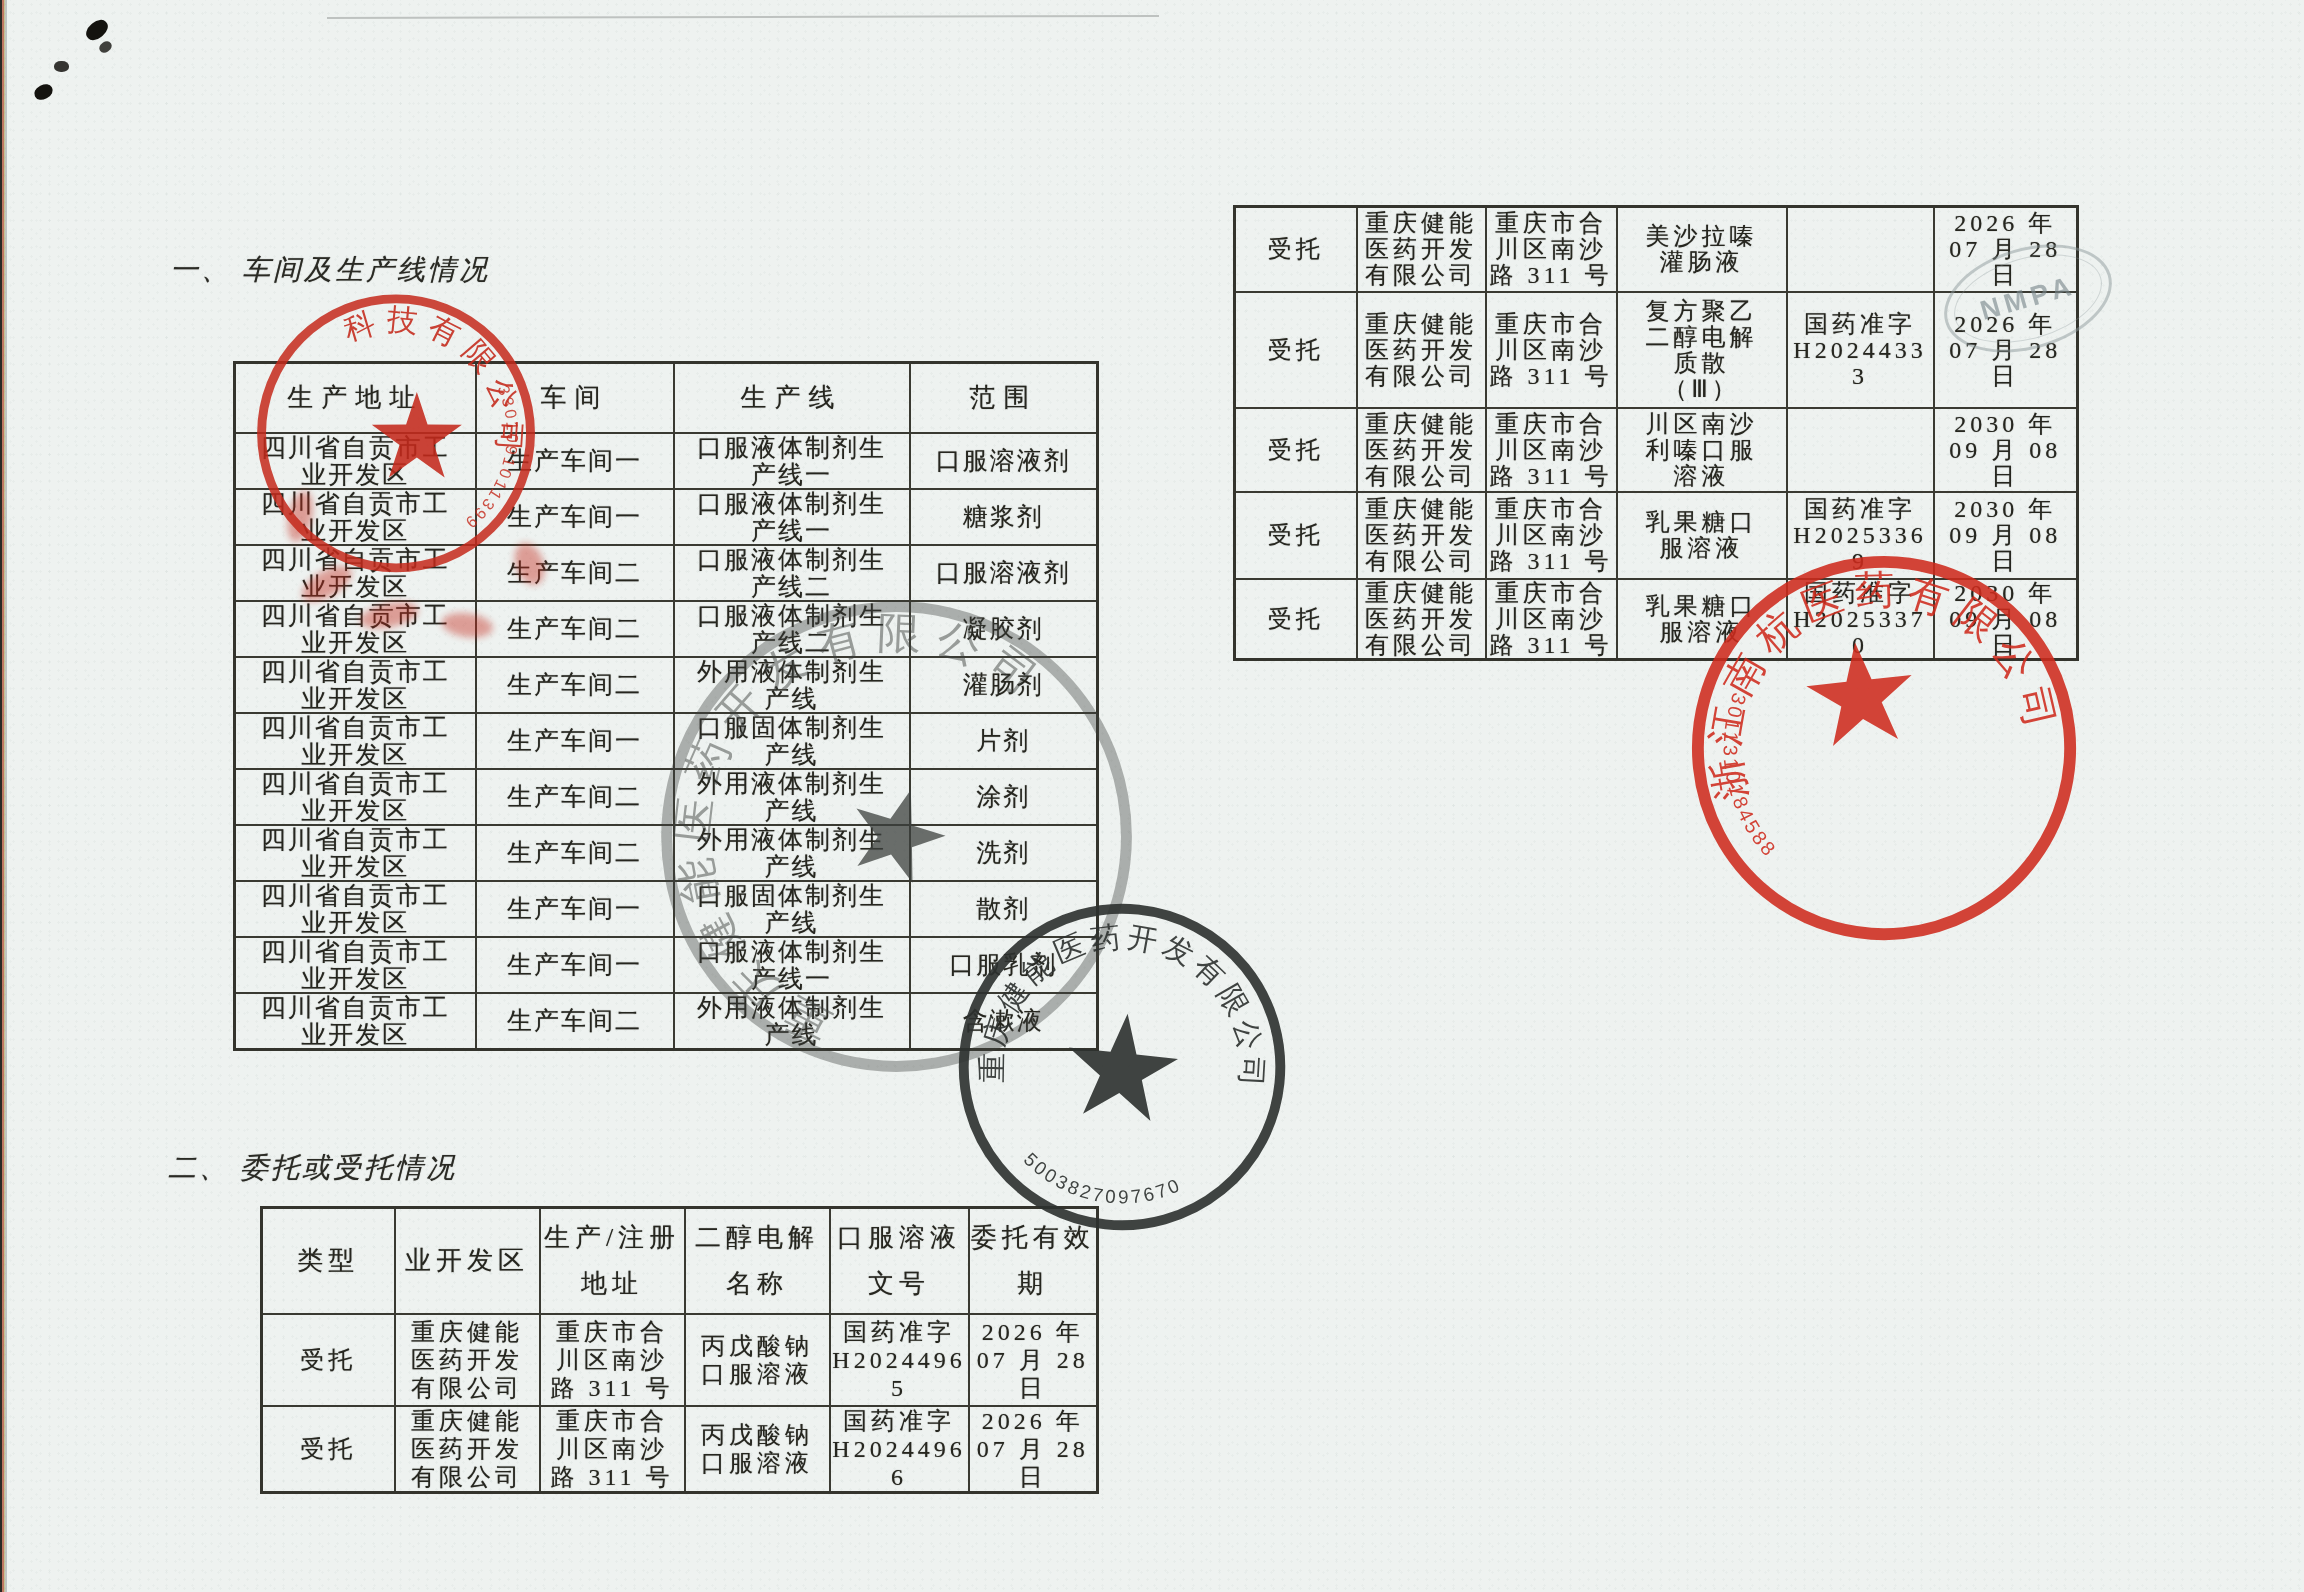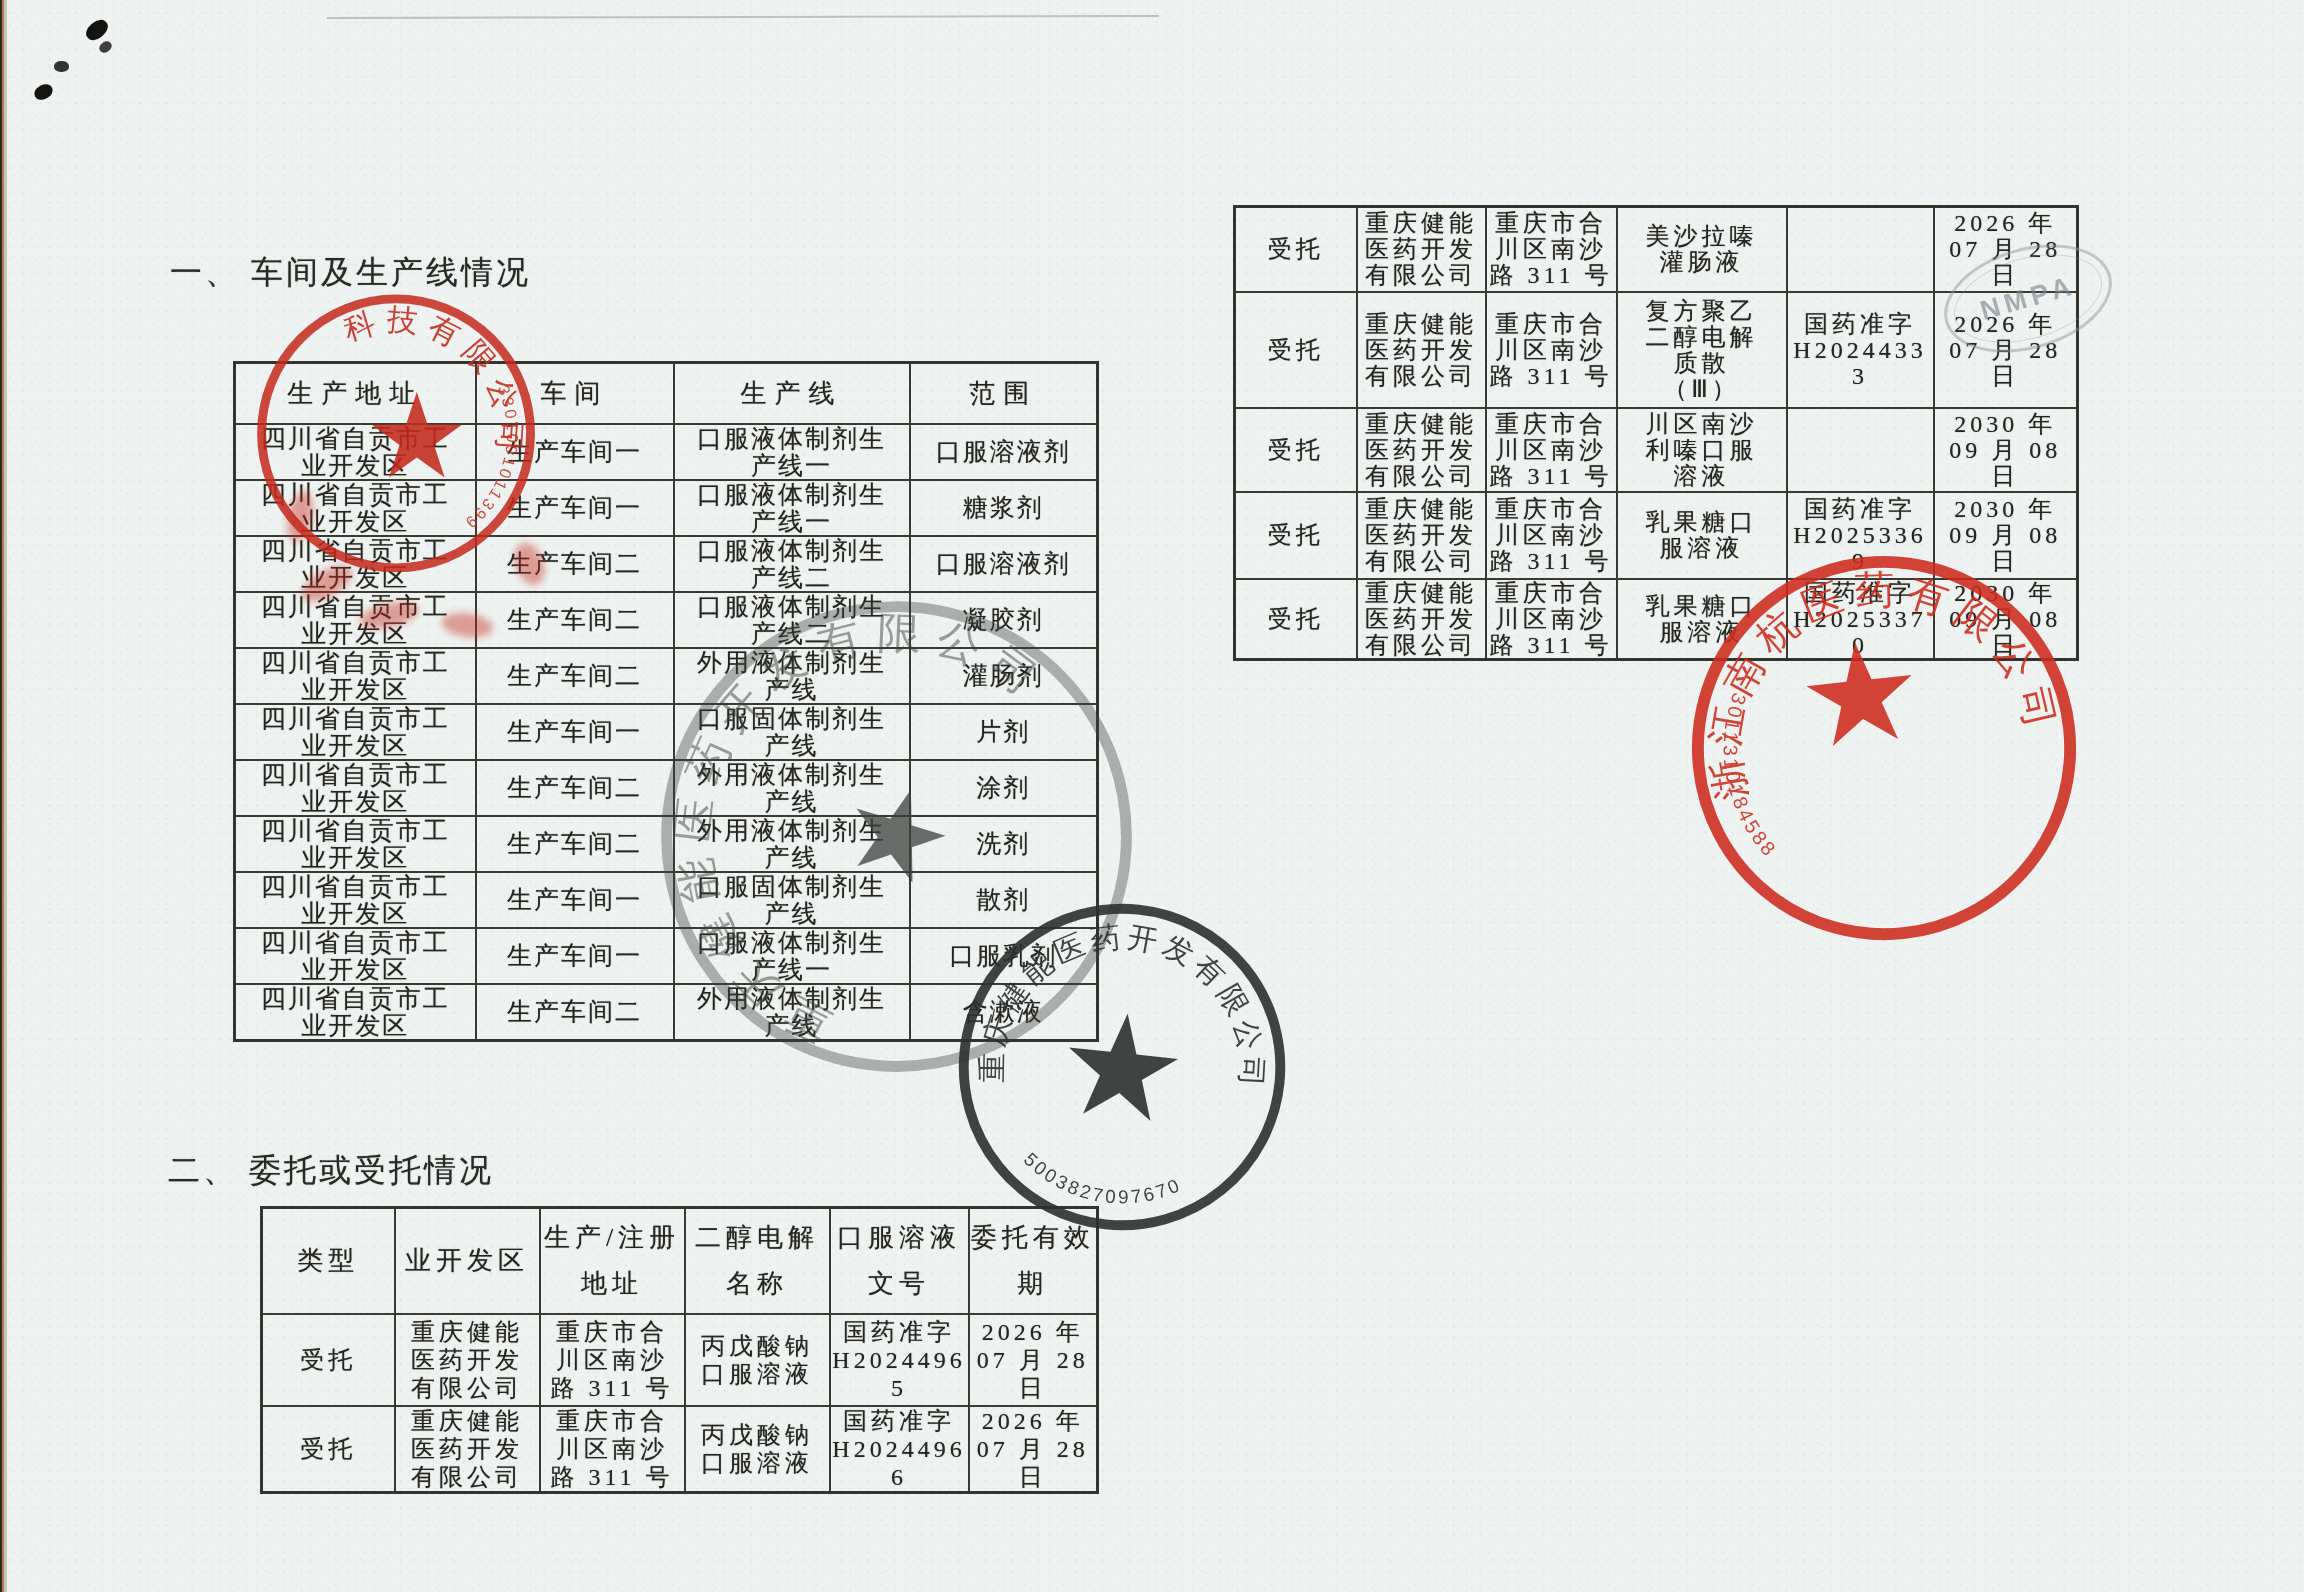--- a/index.html
+++ b/index.html
@@ -11,25 +11,26 @@
       radial-gradient(rgba(110,130,125,.055) 1px, transparent 1.2px),
       radial-gradient(rgba(90,110,105,.045) 1px, transparent 1.2px);
     background-size:9px 9px, 13px 13px;
     background-position:0 0, 4px 6px;
     overflow:hidden;
     font-family:"Liberation Serif", serif;
     color:#24241f;
   }
   .heading{
     position:absolute;
-    font-size:32px;
+    font-size:28px;
     letter-spacing:3px;
     color:#2a2a24;
     text-shadow:0 0 1px rgba(30,30,25,.6);
     white-space:nowrap;
+    font-style:italic;
   }
   #h1{left:170px;top:251px;}
   #h2{left:168px;top:1101px;margin-top:48px;}
   table.scan{
     position:absolute;
     border-collapse:collapse;
     table-layout:fixed;
     background:transparent;
     border:3px solid #34342d;
   }
@@ -38,21 +39,21 @@
     vertical-align:middle;
     text-align:center;
     white-space:pre-line;
     padding:0;
     font-weight:normal;
     color:#26261f;
     text-shadow:0 0 1px rgba(30,30,25,.55);
   }
   
   #t1{left:233px;top:361px;width:862px;font-size:25px;line-height:27px;letter-spacing:2px;}
-  #t1 thead tr{height:61px;margin-left:20px;}
+  #t1 thead tr{height:70px;margin-left:20px;}
   #t1 thead th{letter-spacing:8px;font-size:26px;}
   #t1 tbody tr{height:56px;}
   
   #t2{left:236px;top:1206px;width:834px;font-size:24px;line-height:28px;letter-spacing:4px;margin-left:24px;}
   #t2 thead tr{height:106px;}
   #t2 thead th{font-size:26px;line-height:46px;letter-spacing:5px;}
   #t2 tbody tr:nth-child(1){height:92px;}
   #t2 tbody tr:nth-child(2){height:83px;}
   
   #t3{left:1233px;top:205px;width:842px;font-size:24px;line-height:26px;letter-spacing:4px;}

